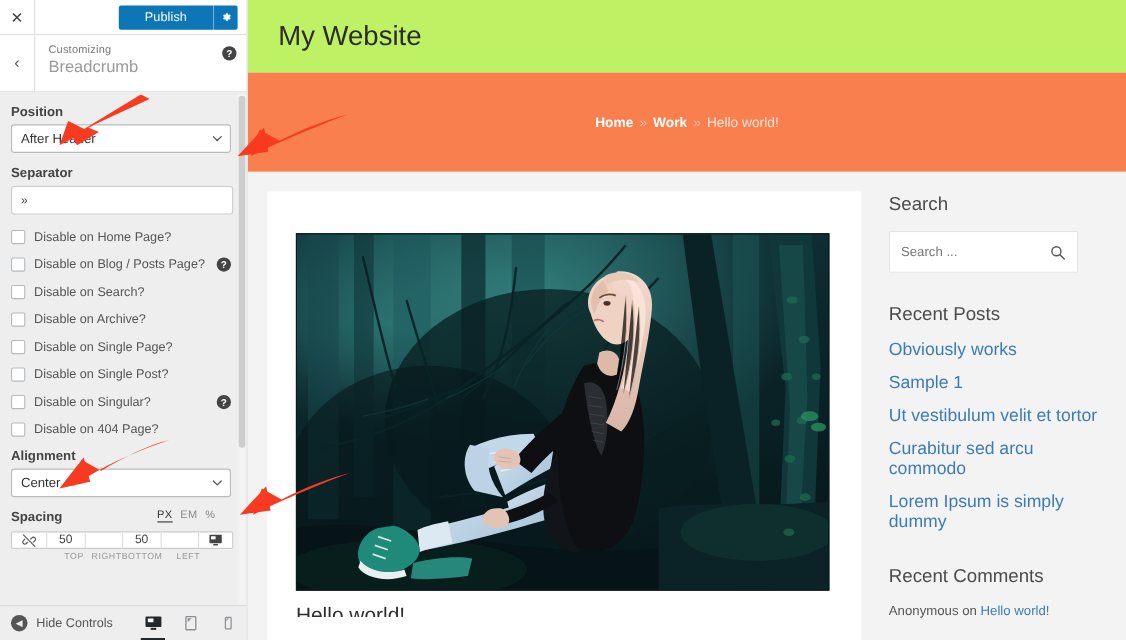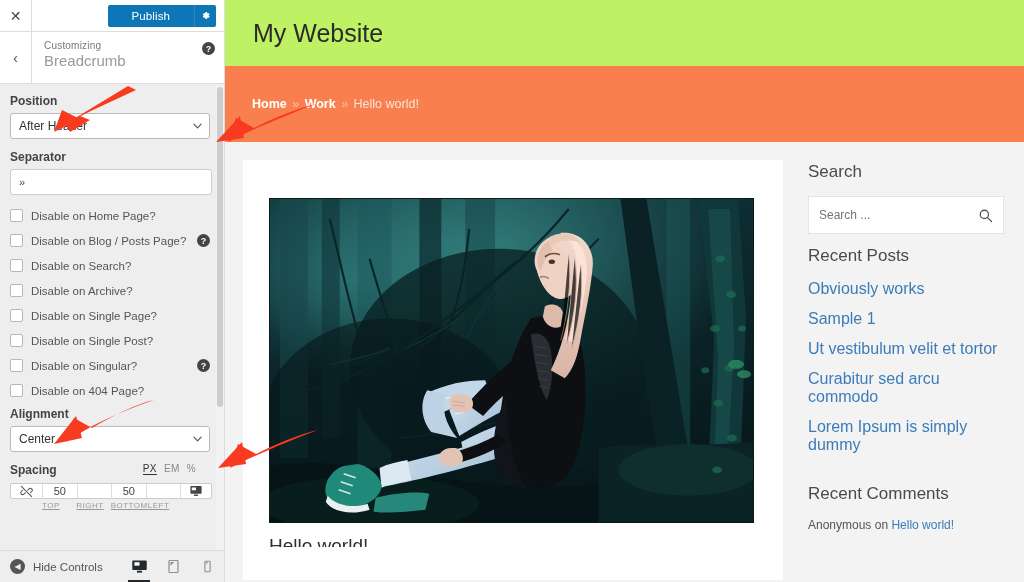--- a/index.html
+++ b/index.html
@@ -142,22 +142,22 @@
     flex: 1; border-right: 1px solid #ddd;
     display: flex; align-items: center; justify-content: center;
     font-size: 11px; color: #444;
   }
   .cz-sp-cell:last-child { border-right: none; }
   .cz-sp-cell.icon { flex: 0 0 32px; }
   .cz-sp-legend {
     display: flex; width: 202px; margin-top: 2px;
   }
   .cz-sp-legend span {
-    flex: 1; text-align: left;
-    font-size: 8px; color: #999; letter-spacing: .5px; text-decoration: underline;
+    flex: 1; text-align: right;
+    font-size: 8px; color: #999; letter-spacing: .5px;
   }
   .cz-sp-legend .pad { flex: 0 0 32px; }
 
   .cz-footer {
     position: absolute; left: 0; bottom: 0;
     width: 224px; height: 32px;
     background: #eee; border-top: 1px solid #ddd;
     display: flex; align-items: center;
   }
   .cz-hide {
@@ -202,22 +202,22 @@
   }
   .pv-header {
     height: 66px; background: #bef264;
     display: flex; align-items: center;
     padding-left: 28px;
   }
   .pv-site-title {
     font-size: 25px; color: #2b2b2b; font-weight: 400;
   }
   .pv-breadcrumb-bar {
-    height: 76px;
-    display: flex; align-items: center; justify-content: flex-start; padding-left: 27px;
+    height: 90px;
+    display: flex; align-items: center; justify-content: center;
   }
   .pv-breadcrumb {
     font-size: 12.5px; color: #f4d9cc; font-weight: bold;
   }
   .pv-breadcrumb a { color: #fff; text-decoration: none; cursor: pointer; }
   .pv-breadcrumb .sep { color: #fbc0a5; font-weight: normal; margin: 0 2px; }
   .pv-breadcrumb .cur { color: #fbe4d8; font-weight: normal; }
 
   .pv-main {
     display: flex; padding: 18px 0 0 0;
@@ -241,24 +241,24 @@
 
   .pv-sidebar {
     width: 200px; margin-left: 25px; padding-top: 2px;
   }
   .sb-heading {
     font-size: 17px; color: #4a4a4a; font-weight: 400;
     margin-bottom: 14px;
   }
   .sb-search {
     position: relative;
-    width: 196px; height: 38px;
+    width: 172px; height: 38px;
     background: #fff; border: 1px solid #e4e4e4;
     display: flex; align-items: center; padding: 0 10px;
-    margin-bottom: 12px;
+    margin-bottom: 28px;
   }
   .sb-search input {
     border: none; outline: none; width: 150px;
     font-size: 12px; color: #777;
     font-family: "Liberation Sans", sans-serif;
     background: transparent;
   }
   .sb-search .mag { position: absolute; right: 10px; top: 11px; }
   .sb-list { list-style: none; }
   .sb-list li { margin-bottom: 12px; }

